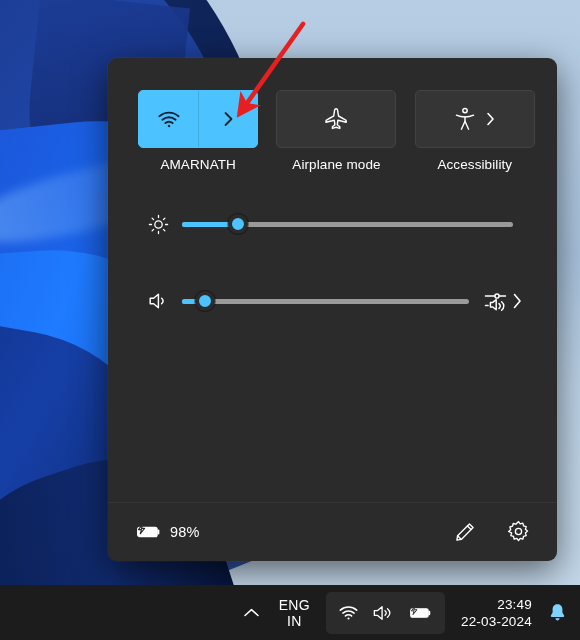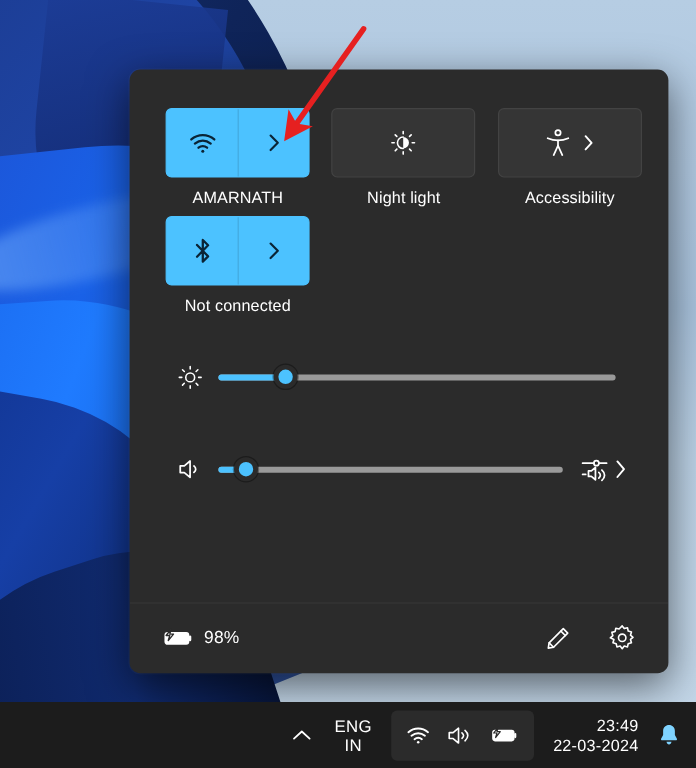--- a/index.html
+++ b/index.html
@@ -296,73 +296,52 @@
           <span>
             <svg width="13" height="18" viewBox="0 0 13 18" fill="none" stroke="currentColor" stroke-width="1.8" stroke-linecap="round" stroke-linejoin="round">
               <path d="M3.5 3 L9.5 9 L3.5 15"></path>
             </svg>
           </span>
         </div>
       </div>
       <div class="tile-label">AMARNATH</div>
     </div>
 
-
-
     <div class="tile-cell">
       <div class="tile">
         <span>
-          <svg width="22" height="22" viewBox="0 0 22 22" fill="none" stroke="currentColor" stroke-width="1.35" stroke-linecap="round">
-            <path d="M11 6.2a4.8 4.8 0 0 1 0 9.6z" fill="currentColor" stroke="none"></path>
-            <path d="M11 6.2a4.8 4.8 0 0 0 0 9.6"></path>
-            <path d="M11 1.6v1.9M11 18.5v1.9M1.6 11h1.9M18.5 11h1.9M4.35 4.35l1.35 1.35M16.3 16.3l1.35 1.35M17.65 4.35 16.3 5.7M5.7 16.3l-1.35 1.35"></path>
+          <svg width="24" height="24" viewBox="0 0 24 24" fill="none" stroke="currentColor" stroke-width="1.45" stroke-linejoin="round" stroke-linecap="round">
+            <path d="M10.6 3.1c.2-.8.8-1.3 1.5-1.3s1.3.5 1.5 1.3l.9 5.9 6.9 3.9c.5.3.8.8.8 1.3v1.1l-8.3-2.1-.6 4.6 2.5 2v1.6l-3.7-1.1-3.7 1.1v-1.6l2.5-2-.6-4.6L2 15.3v-1.1c0-.5.3-1 .8-1.3l6.9-3.9z"></path>
           </svg>
         </span>
       </div>
-      <div class="tile-label">Night light</div>
-    </div>
+      <div class="tile-label">Airplane mode</div>
+    </div>
+
+
 
     <div class="tile-cell">
       <div class="tile inline">
         <span>
           <svg width="22" height="24" viewBox="0 0 22 24" fill="none" stroke="currentColor" stroke-width="1.45" stroke-linecap="round" stroke-linejoin="round">
             <circle cx="11" cy="3.6" r="2.2"></circle>
             <path d="M2.4 8.2c2.8 1.2 5.6 1.8 8.6 1.8s5.8-.6 8.6-1.8"></path>
             <path d="M11 10v4.3"></path>
             <path d="M11 14.3 7.4 22.2M11 14.3l3.6 7.9"></path>
           </svg>
         </span>
         <span>
           <svg width="11" height="16" viewBox="0 0 11 16" fill="none" stroke="currentColor" stroke-width="1.6" stroke-linecap="round" stroke-linejoin="round">
             <path d="M3 2.5 L8 8 L3 13.5"></path>
           </svg>
         </span>
       </div>
       <div class="tile-label">Accessibility</div>
     </div>
 
-    <div class="tile-cell">
-      <div class="tile on split">
-        <div class="half-icon">
-          <span>
-            <svg width="18" height="24" viewBox="0 0 18 24" fill="none" stroke="currentColor" stroke-width="1.9" stroke-linecap="round" stroke-linejoin="round">
-              <path d="M4.2 7.1 L13.4 16.6 L9 21 V3 L13.4 7.4 L4.2 16.9"></path>
-            </svg>
-          </span>
-        </div>
-        <div class="half-chev">
-          <span>
-            <svg width="13" height="18" viewBox="0 0 13 18" fill="none" stroke="currentColor" stroke-width="1.8" stroke-linecap="round" stroke-linejoin="round">
-              <path d="M3.5 3 L9.5 9 L3.5 15"></path>
-            </svg>
-          </span>
-        </div>
-      </div>
-      <div class="tile-label">Not connected</div>
-    </div>
 
   </div>
 
   <div class="sliders">
 
     <div class="slider-row">
       <div class="sl-icon">
         <svg width="21" height="21" viewBox="0 0 21 21" fill="none" stroke="currentColor" stroke-width="1.3" stroke-linecap="round">
           <circle cx="10.5" cy="10.5" r="3.7"></circle>
           <path d="M10.5 1.4v2.1M10.5 17.5v2.1M1.4 10.5h2.1M17.5 10.5h2.1M4.1 4.1l1.5 1.5M15.4 15.4l1.5 1.5M16.9 4.1l-1.5 1.5M5.6 15.4l-1.5 1.5"></path>

